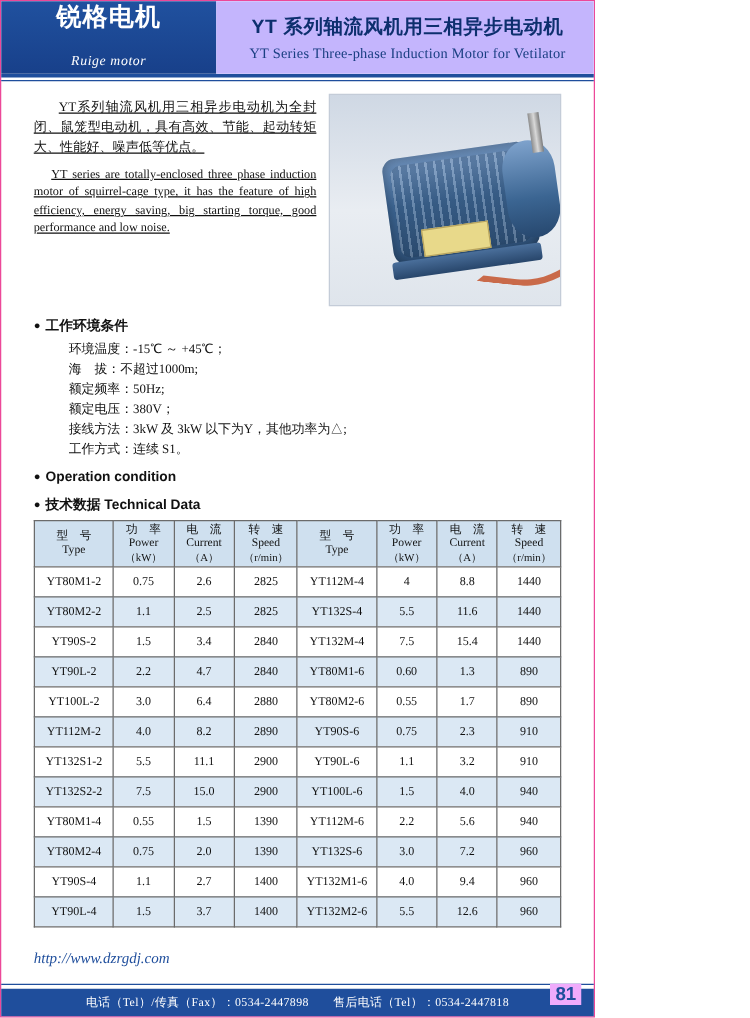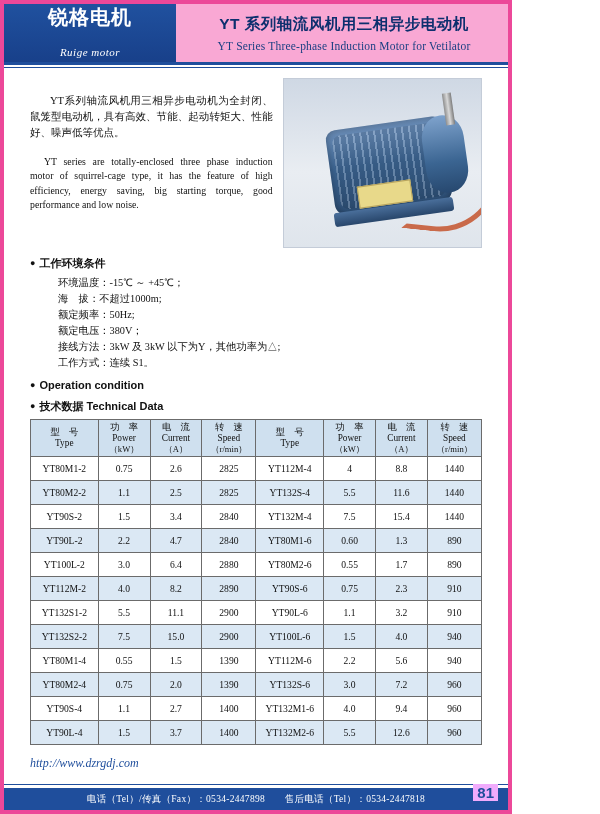--- a/index.html
+++ b/index.html
@@ -9,24 +9,24 @@
   body {
     width: 600px;
     height: 814px;
     background: #ffffff;
     font-family: "Liberation Serif", serif;
     color: #111;
     overflow: hidden;
   }
   .page {
     position: relative;
-    width: 512px;
+    width: 476px;
     height: 814px;
     box-sizing: border-box;
-    border: 4px solid #ec4899;
+    border: 1px solid #ec4899;
     background: #fff;
   }
 
   
   .header {
     position: relative;
     height: 58px;
     background: #ffffff;
     display: flex;
     align-items: stretch;
@@ -55,21 +55,21 @@
     font-style: italic;
     margin-top: 18px;
     letter-spacing: .5px;
   }
   .header-titles {
     flex: 1;
     display: flex;
     flex-direction: column;
     justify-content: center;
     align-items: center;
-    background: #f9a8d4;
+    background: #c4b5fd;
     padding-left: 4px;
   }
   .title-cn {
     font-family: "Liberation Sans", sans-serif;
     font-size: 15.5px;
     font-weight: bold;
     color: #0d2f6e;
     letter-spacing: .5px;
   }
   .title-en {
@@ -96,23 +96,24 @@
   .intro {
     display: flex;
     gap: 10px;
   }
   .intro-text {
     width: 268px;
     font-size: 10.5px;
     line-height: 1.5;
   }
   .intro-text p {
-    margin: 15px 0 7px 0;
+    margin: 4px 0 7px 0;
     text-indent: 20px;
     text-align: justify;
+    text-decoration: underline;
   }
   .intro-text p.en {
     font-size: 9.8px;
     text-indent: 14px;
     line-height: 1.45;
   }
   .photo {
     width: 218px;
     height: 168px;
     background: linear-gradient(180deg,#cfd8e4 0%,#e9edf2 55%,#dfe5ec 100%);

